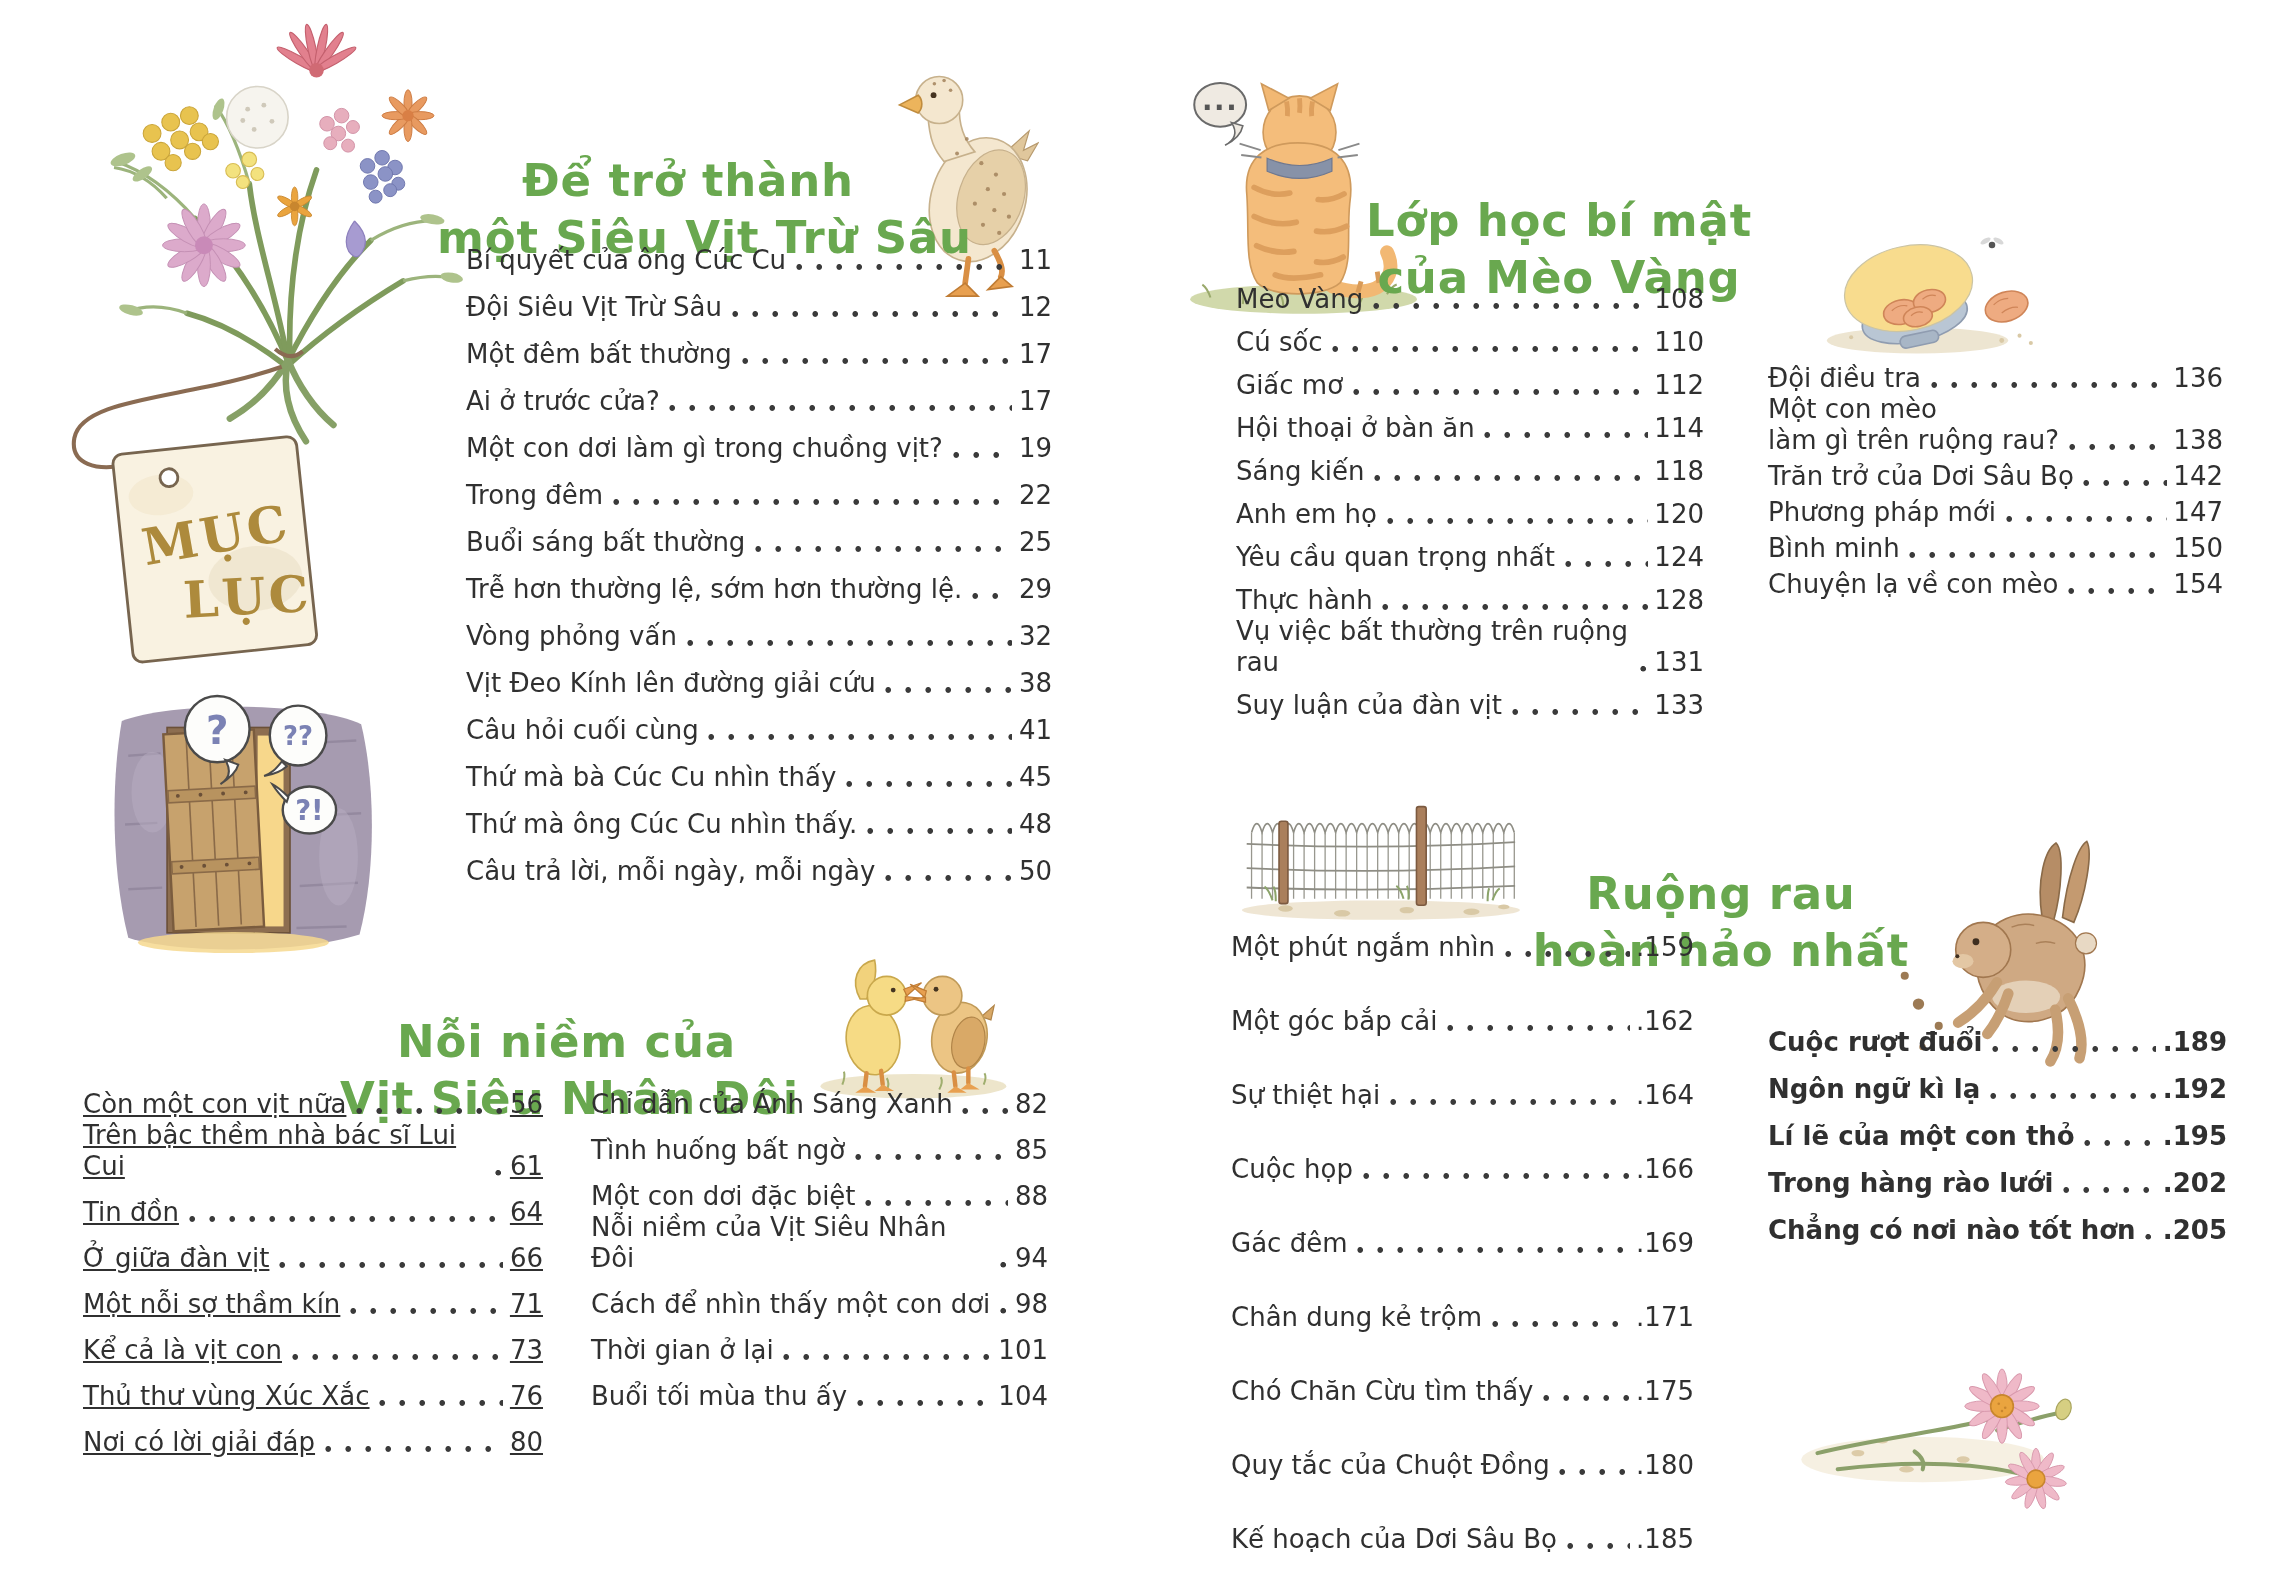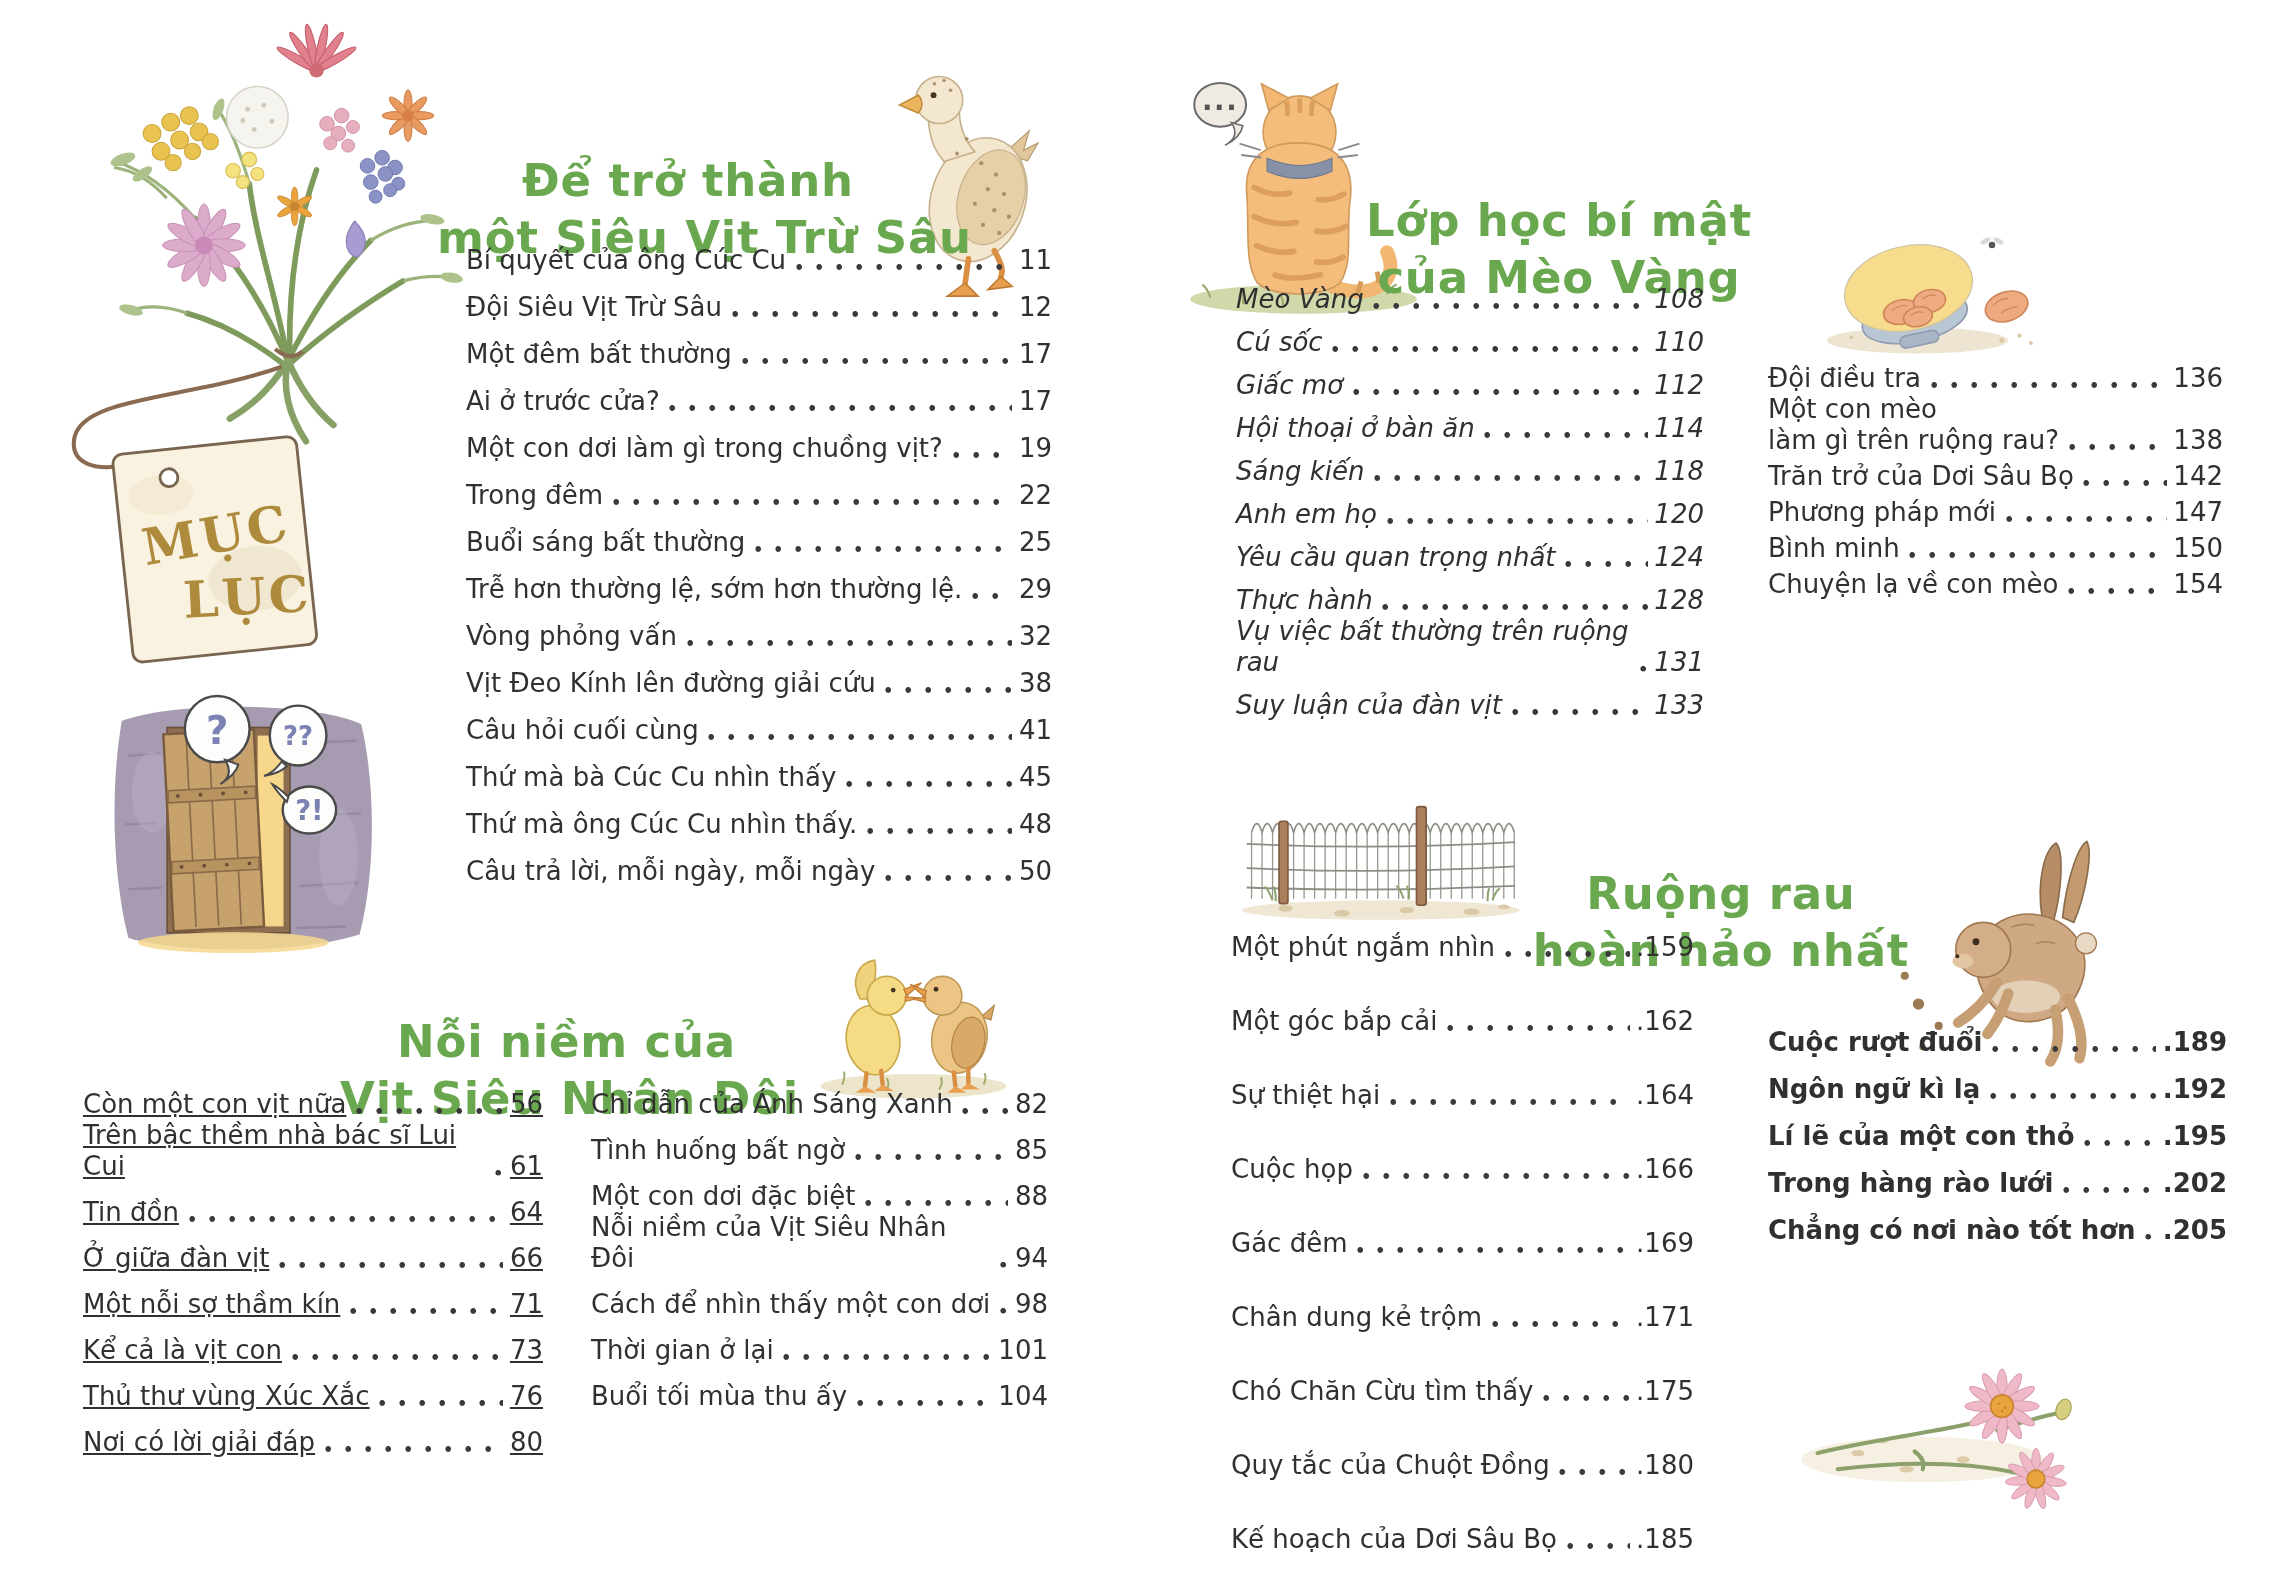--- a/index.html
+++ b/index.html
@@ -563,21 +563,21 @@
     <path d="M212,86 q8,-8 18,-8"></path>
       <path d="M222,96 q10,-8 20,-7"></path>
   </g>
   <g>
     <circle cx="210" cy="12" r="4" fill="#555"></circle>
     <ellipse cx="202" cy="7" rx="7" ry="3" fill="#d8d8d8" transform="rotate(-30 202 7)"></ellipse>
     <ellipse cx="218" cy="7" rx="7" ry="3" fill="#d8d8d8" transform="rotate(30 218 7)"></ellipse>
   </g>
 </svg>
 
-<div class="toc-list" style="left:1236px;top:272px;width:468px;font-style:italic;--rowh:43px;">
+<div class="toc-list" style="left:1236px;top:272px;width:468px;--rowh:43px;">
 
     <div class="row">
       <span class="t">Mèo Vàng</span>
       <span class="leader"></span>
       <span class="p">108</span>
     </div>
 
     <div class="row">
       <span class="t">Cú sốc</span>
       <span class="leader"></span>

